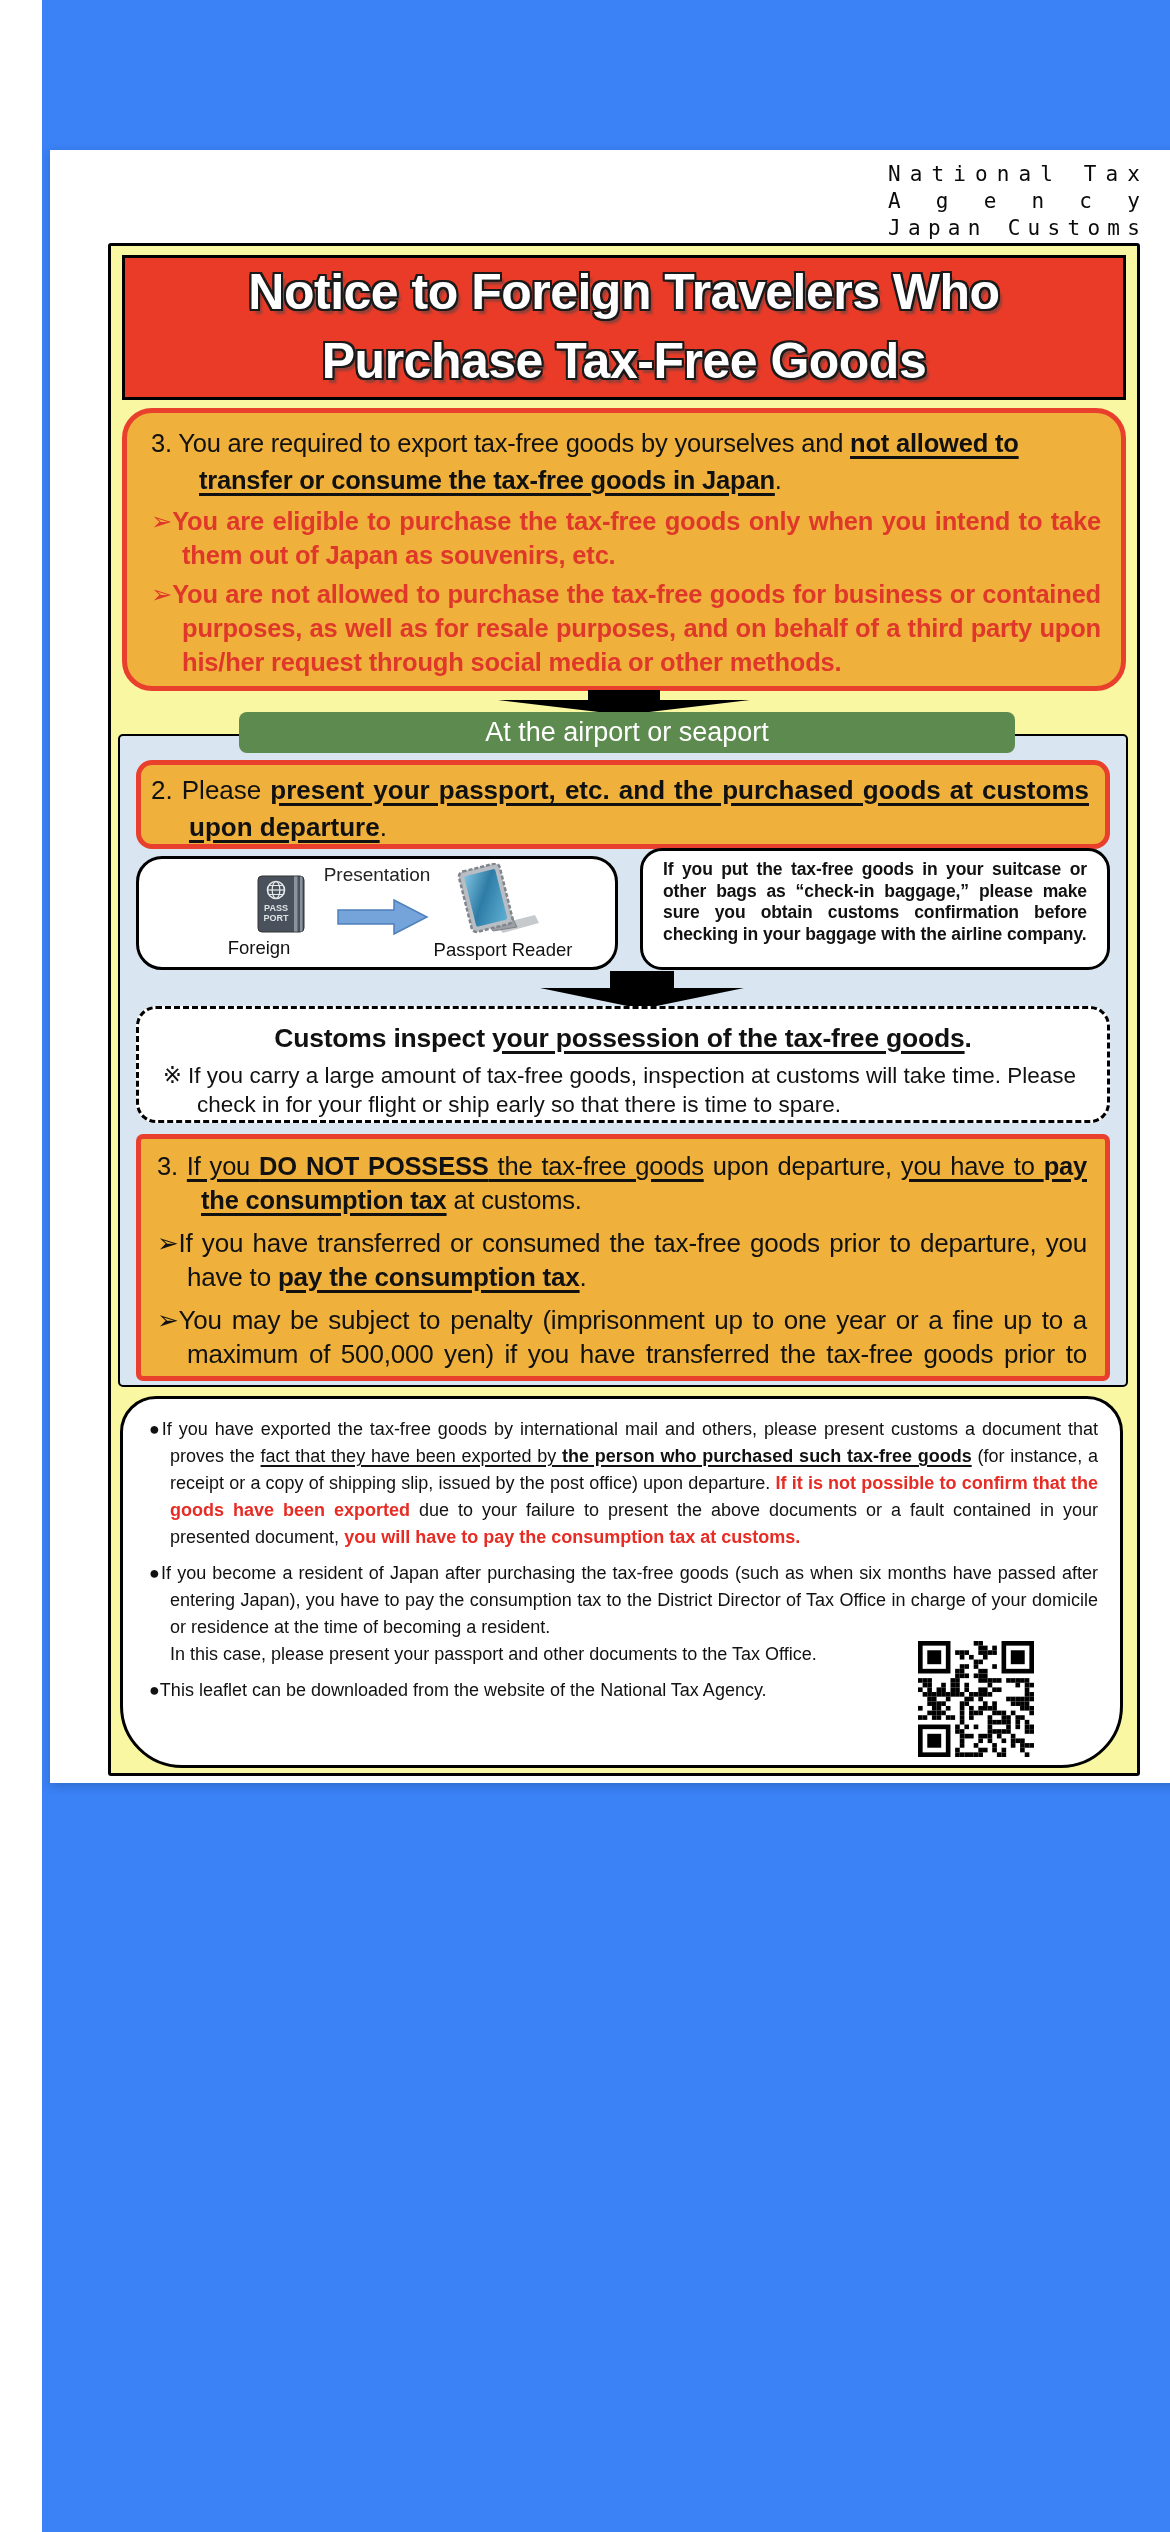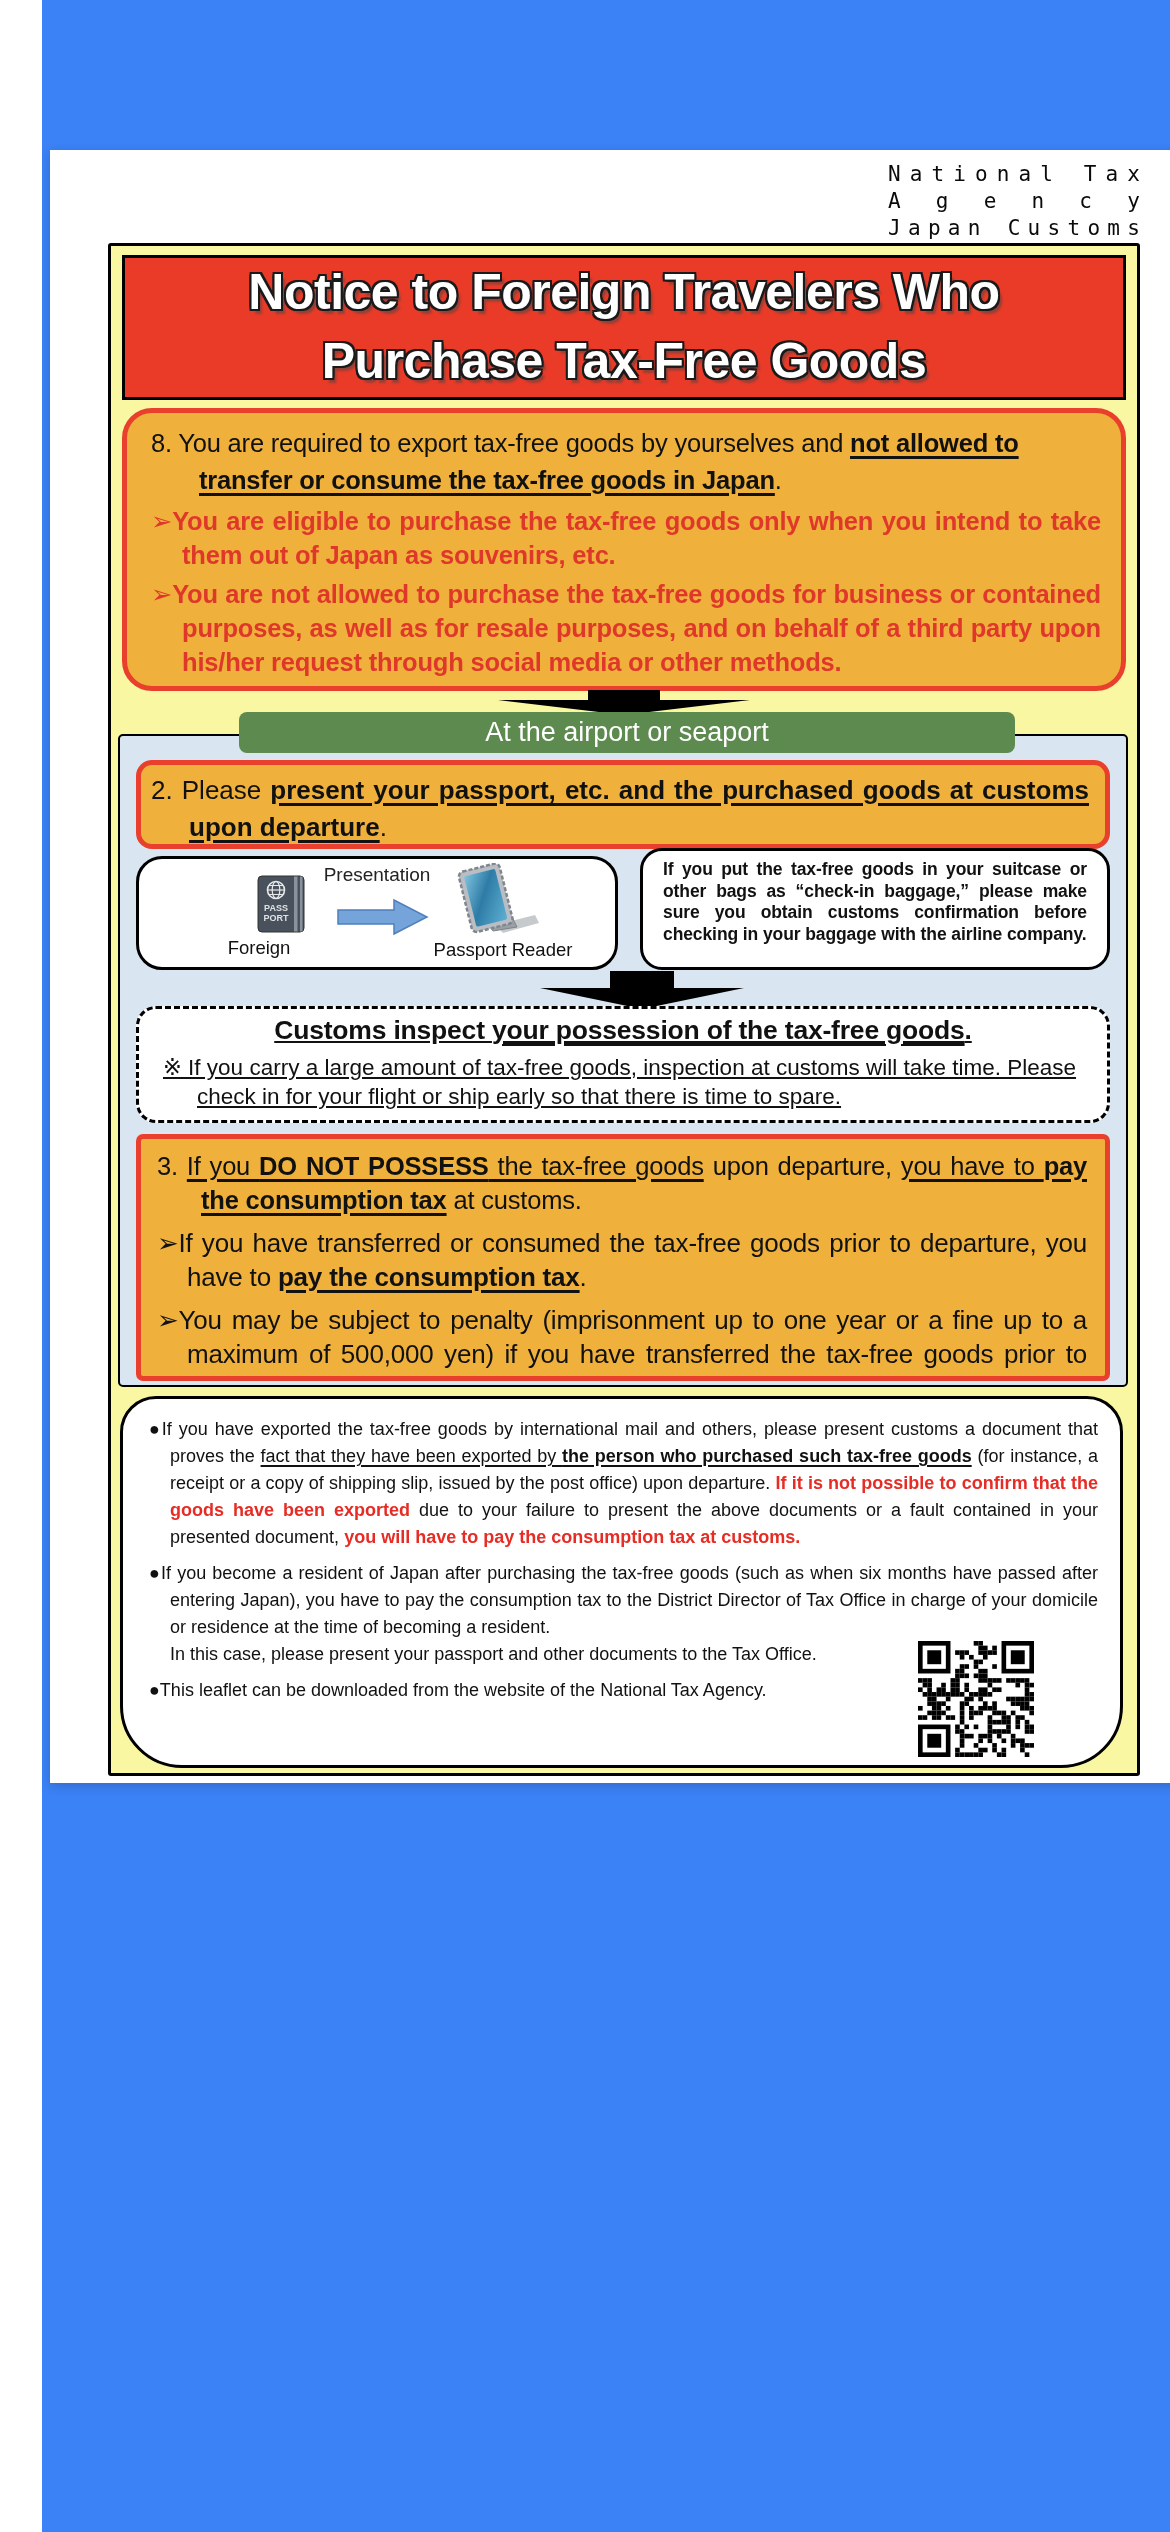--- a/index.html
+++ b/index.html
@@ -61,21 +61,21 @@
   .pp-label{left:58px;top:78px;width:124px;text-align:center;font-size:18.5px;}
   .arrow-right-icon{left:198px;top:38px;}
   .rd-icon{left:308px;top:4px;}
   .rd-label{left:266px;top:80px;width:196px;text-align:center;font-size:18.5px;}
 
   .info-box{left:598px;top:848px;width:470px;height:122px;border-radius:22px;z-index:2;
     padding:8px 20px;overflow:hidden;}
   .info-text{font-size:17.5px;font-weight:700;line-height:21.5px;text-align:justify;letter-spacing:-0.1px;}
 
   .dashed-box{left:94px;top:1006px;width:974px;height:117px;background:#fff;
-    border:3px dashed #000;border-radius:20px;padding-top:6px;z-index:2;overflow:hidden;text-decoration:underline;}
+    border:3px dashed #000;border-radius:20px;padding-top:14px;z-index:2;overflow:hidden;}
   .insp-title{text-align:center;font-size:26.5px;font-weight:700;letter-spacing:-0.2px;}
   .insp-note{font-size:22.5px;line-height:29px;margin-top:7px;padding:0 24px 0 58px;text-indent:-34px;}
 
   .sec3{left:94px;top:1134px;width:974px;height:247px;border-radius:7px;
     padding:10px 18px 0 16px;overflow:hidden;z-index:2;}
   .sec-item3{font-size:25.5px;line-height:34px;padding-left:44px;text-indent:-44px;
     text-align:justify;margin-bottom:9px;letter-spacing:-0.2px;}
   .blk-bullet{font-size:26px;line-height:34px;padding-left:30px;text-indent:-30px;
     text-align:justify;margin-bottom:9px;letter-spacing:-0.2px;}
 
@@ -105,21 +105,21 @@
   </div>
 
   <div class="abs frame"></div>
 
   <div class="abs title-box">
     <div class="tl">Notice to Foreign Travelers Who</div>
     <div class="tl">Purchase Tax-Free Goods</div>
   </div>
 
   <div class="abs sec1 orange">
-    <div class="sec-item1"><span>8. You are required to export tax-free goods by yourselves and </span><span class="b u">not allowed to transfer or consume the tax-free goods in Japan</span><span>.</span></div>
+    <div class="sec-item1"><span>3. You are required to export tax-free goods by yourselves and </span><span class="b u">not allowed to transfer or consume the tax-free goods in Japan</span><span>.</span></div>
     <div class="red-bullet"><span>➢You are eligible to purchase the tax-free goods only when you intend to take them out of Japan as souvenirs, etc.</span></div>
     <div class="red-bullet"><span>➢You are not allowed to purchase the tax-free goods for business or contained purposes, as well as for resale purposes, and on behalf of a third party upon his/her request through social media or other methods.</span></div>
   </div>
 
   <div class="abs darrow arrow1">
     <div class="stem"></div>
       <div class="head"></div>
   </div>
 
   <div class="abs bluebox"></div>

